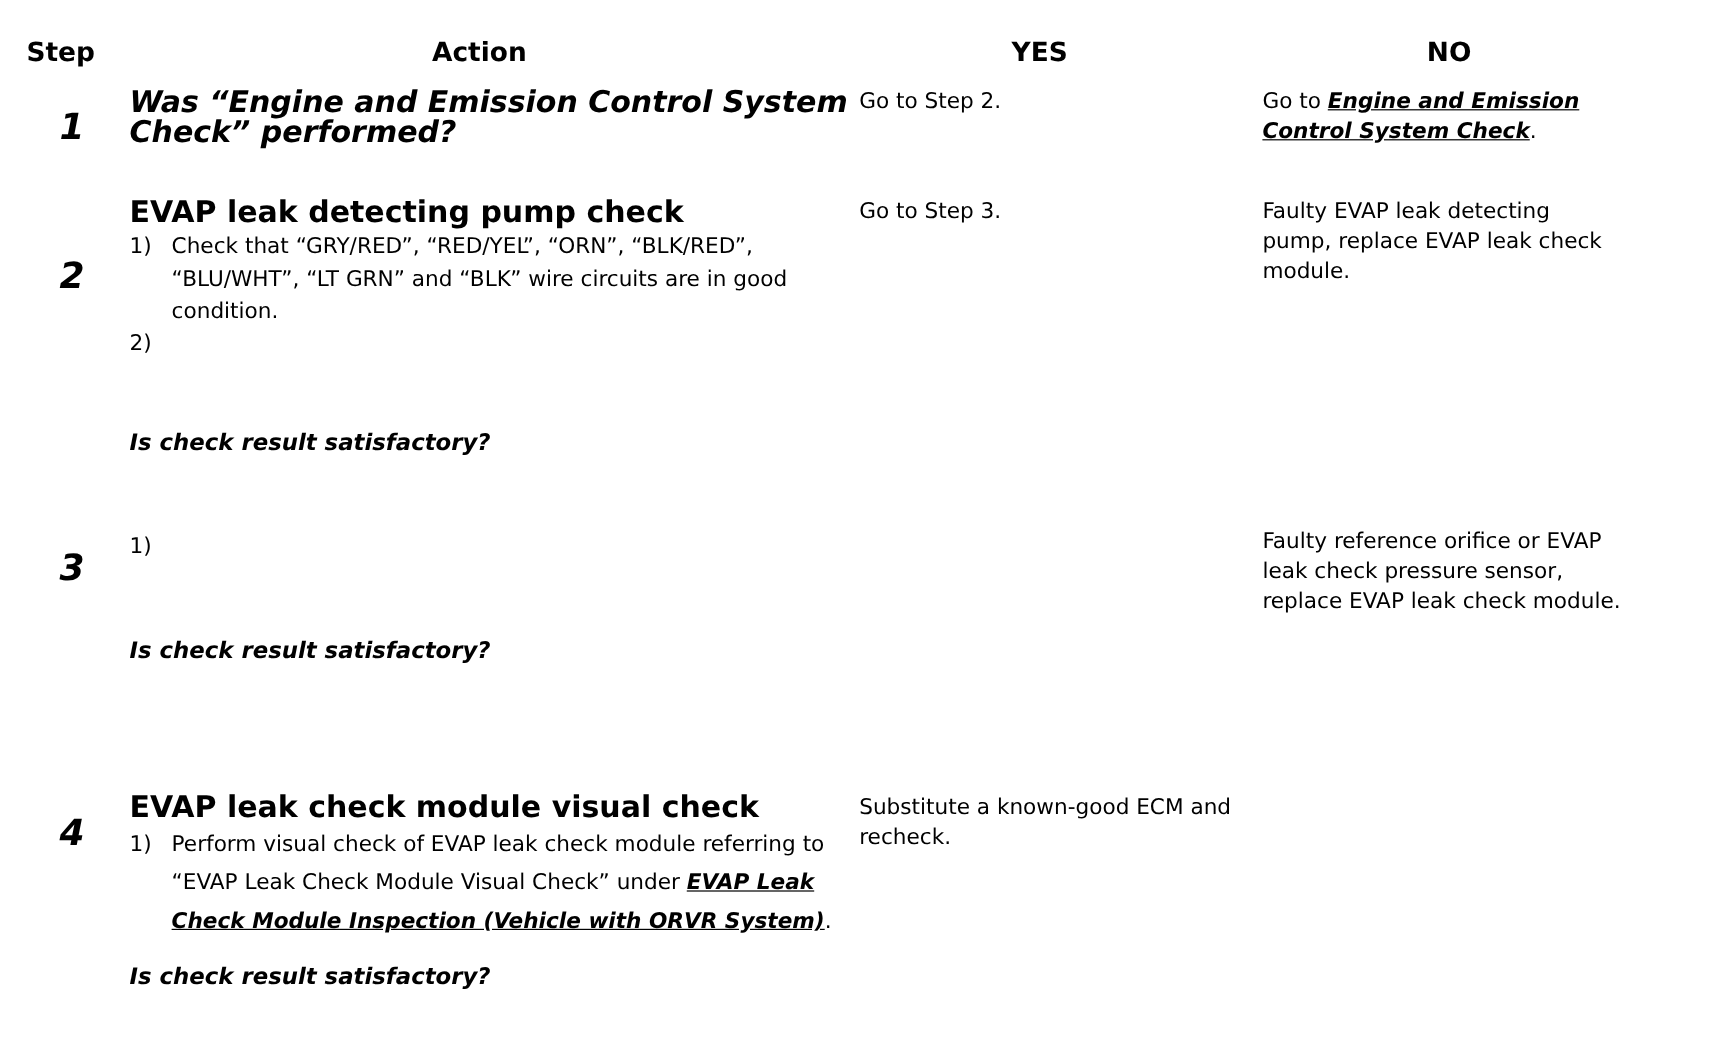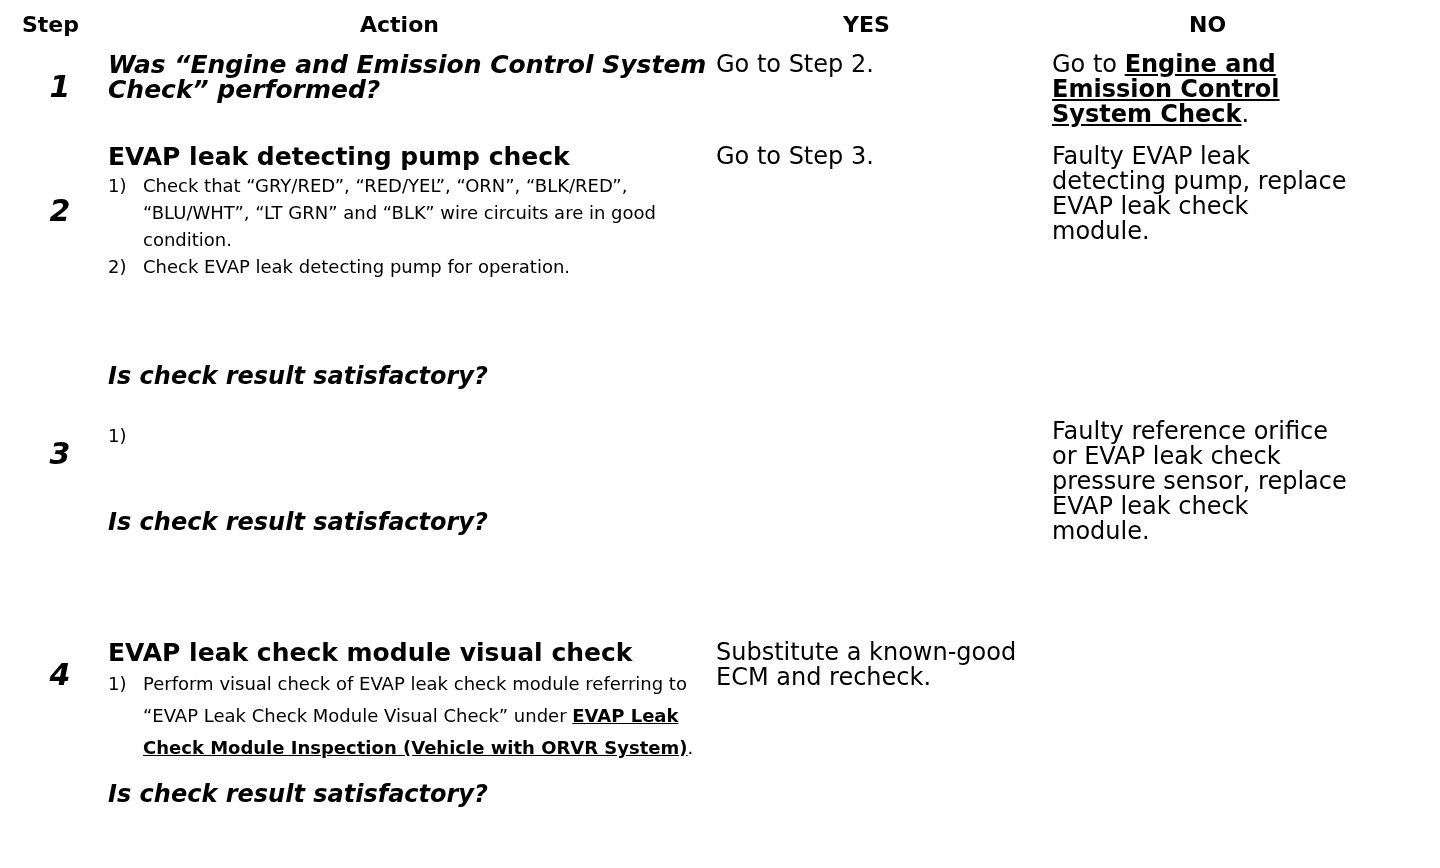--- a/index.html
+++ b/index.html
@@ -12,20 +12,21 @@
     height: 868px;
     font-family: "DejaVu Sans", sans-serif;
     color: #000000;
     overflow: hidden;
   }
 
   .page {
     position: relative;
     width: 1440px;
     height: 760px;
+    margin-top: 20px;
   }
 
   
   .header-row {
     position: absolute;
     top: 12px;
     left: 0;
     width: 1440px;
     height: 34px;
   }
@@ -96,37 +97,38 @@
     line-height: 32px;
   }
   .action-list li .marker {
     position: absolute;
     left: 0;
     top: 0;
   }
   .question {
     font-weight: bold;
     font-style: italic;
-    font-size: 24px;
+    font-size: 19px;
     line-height: 25px;
     margin: 0;
   }
 
   
   .yes, .no {
     position: absolute;
     top: 0;
-    font-size: 24px;
+    font-size: 18px;
     line-height: 25px;
   }
   .yes { left: 716px;  width: 320px; }
   .no  { left: 1052px; width: 300px; }
 
   .ref {
     font-weight: bold;
+    font-style: italic;
     text-decoration: underline;
     text-align: right;
   }
 </style>
 </head>
 <body>
 
 <div class="page">
 
   <div class="header-row">
@@ -155,21 +157,20 @@
       <div class="step-num" style="top:52px;">2</div>
       <div class="action">
         <p class="action-heading">EVAP leak detecting pump check</p>
         <ul class="action-list">
           <li>
             <span class="marker">1)</span>
             <span>Check that “GRY/RED”, “RED/YEL”, “ORN”, “BLK/RED”, “BLU/WHT”, “LT GRN” and “BLK” wire circuits are in good condition.</span>
           </li>
           <li>
             <span class="marker">2)</span>
-            <span>Check EVAP leak detecting pump for operation.</span>
           </li>
         </ul>
         <p class="question" style="margin-top:84px;">Is check result satisfactory?</p>
       </div>
       <div class="yes">
         <span>Go to Step 3.</span>
       </div>
       <div class="no">
         <span>Faulty EVAP leak detecting pump, replace EVAP leak check module.</span><span class="ref"></span><span></span>
       </div>

